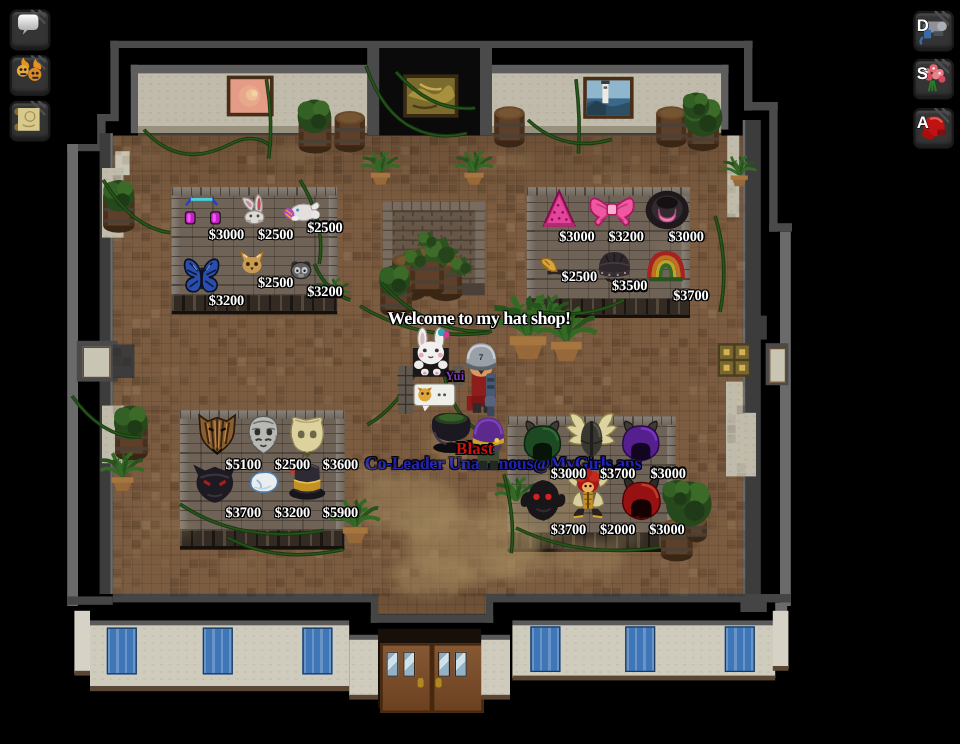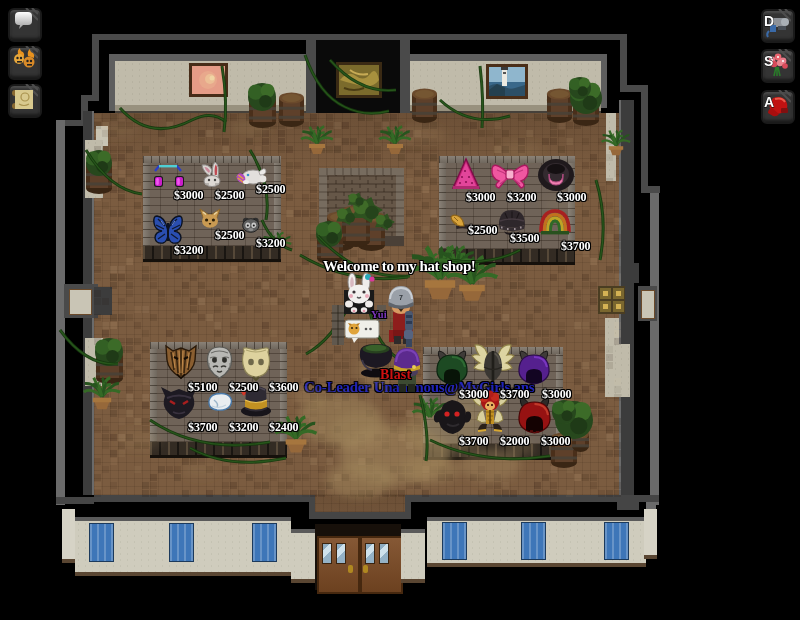--- a/index.html
+++ b/index.html
@@ -1767,21 +1767,21 @@
 <span class="txt p" style="left:168px;top:380px;">$5100</span>
 
 <span class="txt p" style="left:209px;top:380px;">$2500</span>
 
 <span class="txt p" style="left:249px;top:380px;">$3600</span>
 
 <span class="txt p" style="left:168px;top:420px;">$3700</span>
 
 <span class="txt p" style="left:209px;top:420px;">$3200</span>
 
-<span class="txt p" style="left:249px;top:420px;">$2400</span>
+<span class="txt p" style="left:249px;top:420px;">$5900</span>
 
 <span class="txt p" style="left:439px;top:387px;">$3000</span>
 
 <span class="txt p" style="left:480px;top:387px;">$3700</span>
 
 <span class="txt p" style="left:522px;top:387px;">$3000</span>
 
 <span class="txt p" style="left:439px;top:434px;">$3700</span>
 
 <span class="txt p" style="left:480px;top:434px;">$2000</span>

